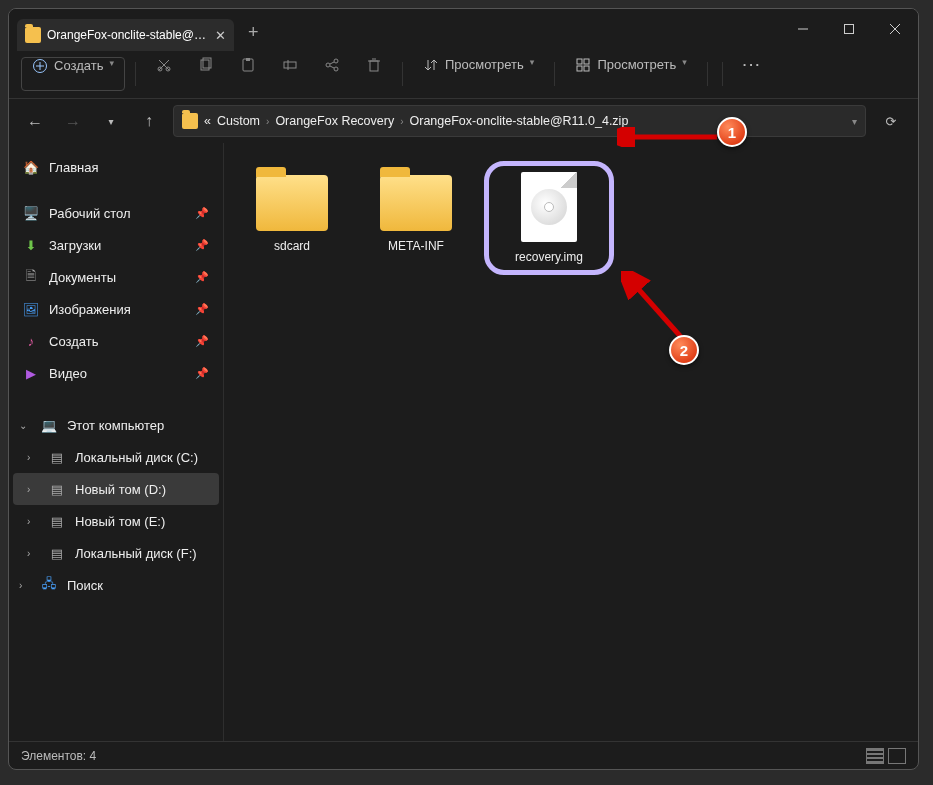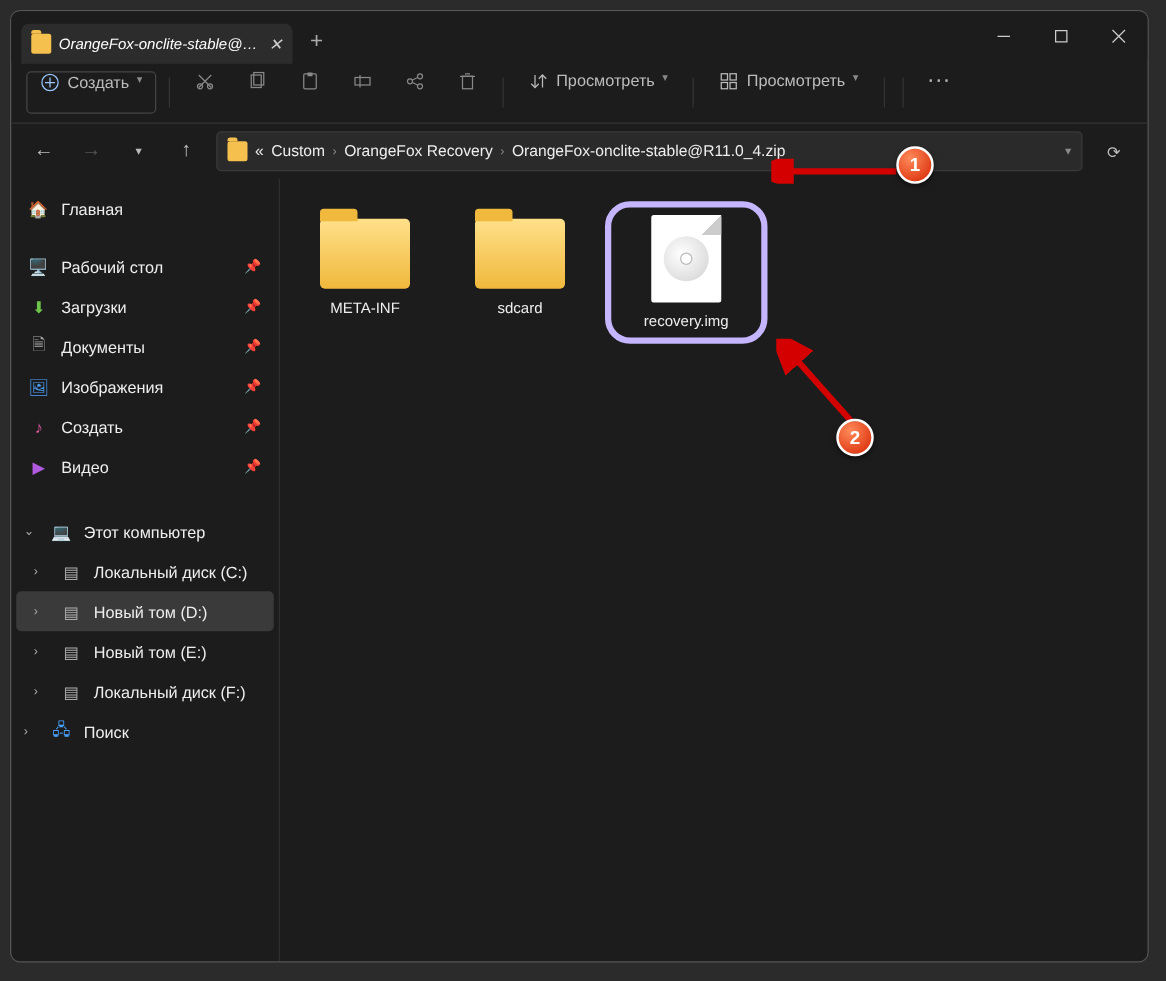--- a/index.html
+++ b/index.html
@@ -1,20 +1,20 @@
 <!DOCTYPE html>
 <html><head>
 <meta charset="utf-8">
 <style>
   * { box-sizing: border-box; margin: 0; padding: 0; font-family: "Segoe UI", sans-serif; }
   body { background:#2b2b2b; width:933px; height:785px; overflow:hidden; color:#fff; font-size:13px; }
   .window { background:#1c1c1c; border:1px solid #555; border-radius:8px; width:911px; height:762px; margin:8px; display:flex; flex-direction:column; overflow:hidden; }
   
   .titlebar { height:40px; display:flex; align-items:center; background:#1c1c1c; }
-  .tab { display:flex; align-items:center; background:#2c2c2c; border-radius:6px 6px 0 0; padding:0 8px; height:32px; margin-left:8px; margin-top:12px; max-width:230px;font-style:italic; }
+  .tab { display:flex; align-items:center; background:#2c2c2c; border-radius:6px 6px 0 0; padding:0 8px; height:32px; margin-left:8px; margin-top:12px; max-width:230px; }
   .tab-icon { width:16px; height:16px; background:#f5c04e; border-radius:2px; margin-right:6px; position:relative; }
   .tab-icon::before{content:"";position:absolute;top:-3px;left:0;width:8px;height:3px;background:#f5c04e;border-radius:2px 2px 0 0;}
   .tab-title { font-size:12px; color:#fff; white-space:nowrap; overflow:hidden; text-overflow:ellipsis; max-width:160px; }
   .tab-close { margin-left:8px; color:#ccc; font-size:13px; }
   .newtab { color:#aaa; font-size:18px; margin-left:14px; margin-top:6px; }
   .win-controls { margin-left:auto; display:flex; }
   .win-btn { width:46px; height:40px; display:flex; align-items:center; justify-content:center; color:#ccc; }
   .win-btn svg { width:12px; height:12px; }
   
   .toolbar { height:50px; border-bottom:1px solid #333; display:flex; align-items:center; padding:0 12px; gap:6px; }
@@ -264,37 +264,44 @@
       <div class="side-item indent2" style="position:relative;">
         <span class="expand" style="left:6px;">›</span>
         <span class="side-icon" style="color:#4aa3ff;">🖧</span>
         <span>Поиск</span>
       </div>
     </div>
 
     <div class="content">
       <div class="file">
         <div class="folder-icon"></div>
-        <div class="file-label">META-INF</div>
+        <div class="file-label">sdcard</div>
       </div>
       <div class="file">
         <div class="folder-icon"></div>
-        <div class="file-label">sdcard</div>
+        <div class="file-label">META-INF</div>
       </div>
       <div class="highlight-box">
         <div class="file" style="padding:2px;">
           <div class="img-icon">
             <div class="disc"></div>
           </div>
           <div class="file-label">recovery.img</div>
         </div>
       </div>
     </div>
   </div>
 
+  <div class="statusbar">
+    <span>Элементов: 4</span>
+    <div class="view-toggles">
+      <div class="vt" style="background:linear-gradient(#777 50%,transparent 50%) 0 0/100% 4px;"></div>
+      <div class="vt"></div>
+    </div>
+  </div>
 
   <div class="callout" style="top:108px; left:708px;">
       <span>1</span>
     </div>
   <svg class="arrow-svg" style="top:118px; left:608px;" width="110" height="20">
     <defs>
         <marker id="ah1" markerWidth="10" markerHeight="10" refX="2" refY="3" orient="auto">
           <path d="M0,0 L0,6 L8,3 z" fill="#d40000"></path>
         </marker>
       </defs>

